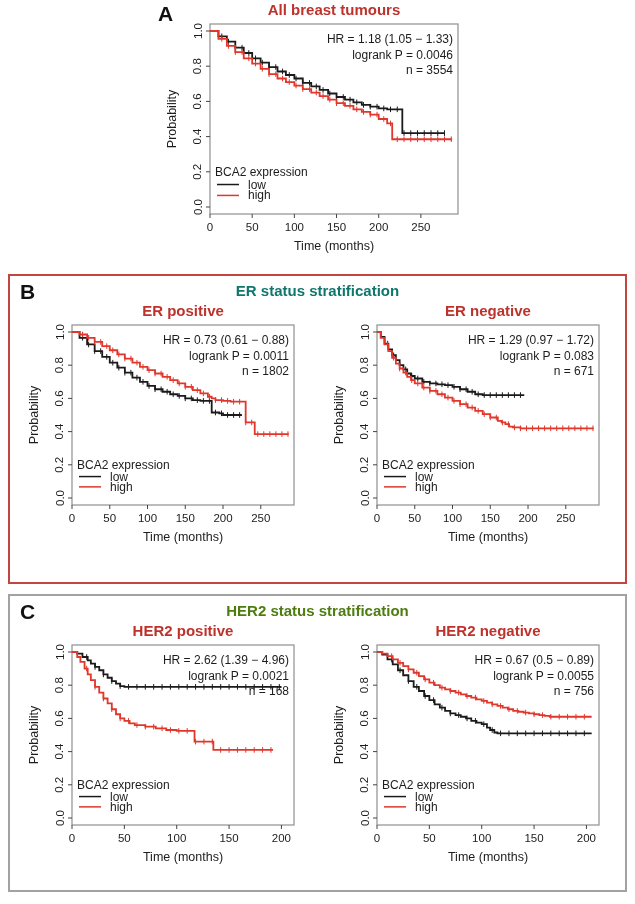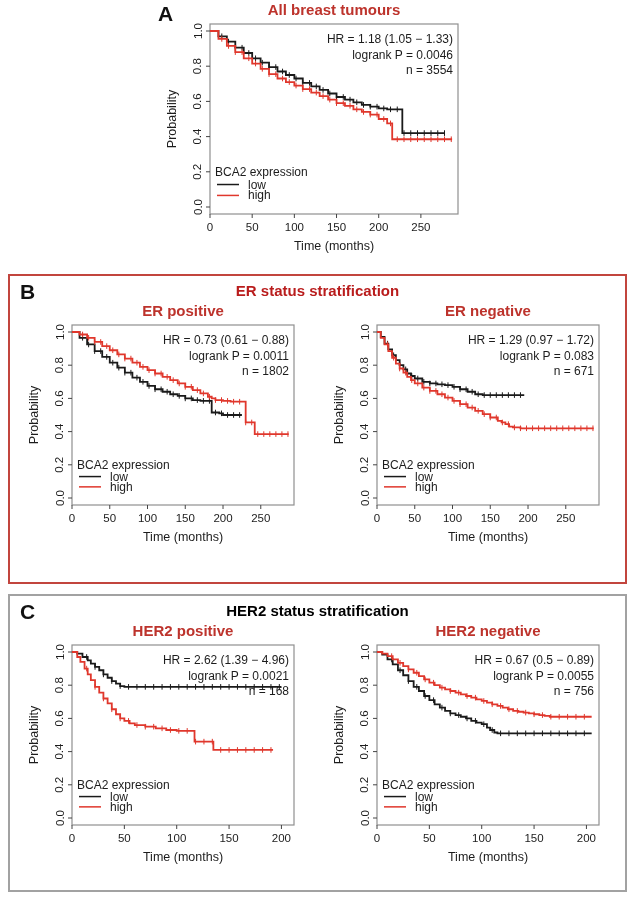--- a/index.html
+++ b/index.html
@@ -20,22 +20,22 @@
   .panel-box{
     margin:0 8px;background:#ffffff;position:relative;
     box-sizing:border-box;
   }
   .panel-b{border:2px solid #c2453e;height:310px;margin-top:4px;}
   .panel-c{border:2px solid #a2a2a2;height:298px;margin-top:10px;}
   .panel-box .panel-label{left:10px;top:4px;}
   .section-title{
     margin:6px 0 0 0;text-align:center;font-size:15px;font-weight:bold;
   }
-  .section-title.red{color:#b91c1c;}
-  .section-title.gray{color:#000000;}
+  .section-title.red{color:#0f766e;}
+  .section-title.gray{color:#4d7c0f;}
   .charts-row{
     display:flex;justify-content:space-between;align-items:flex-start;
     padding:2px 4px 0 4px;
   }
   svg text{font-family:"Liberation Sans",sans-serif;}
 </style>
 </head>
 <body>
 
 <div class="figure">

